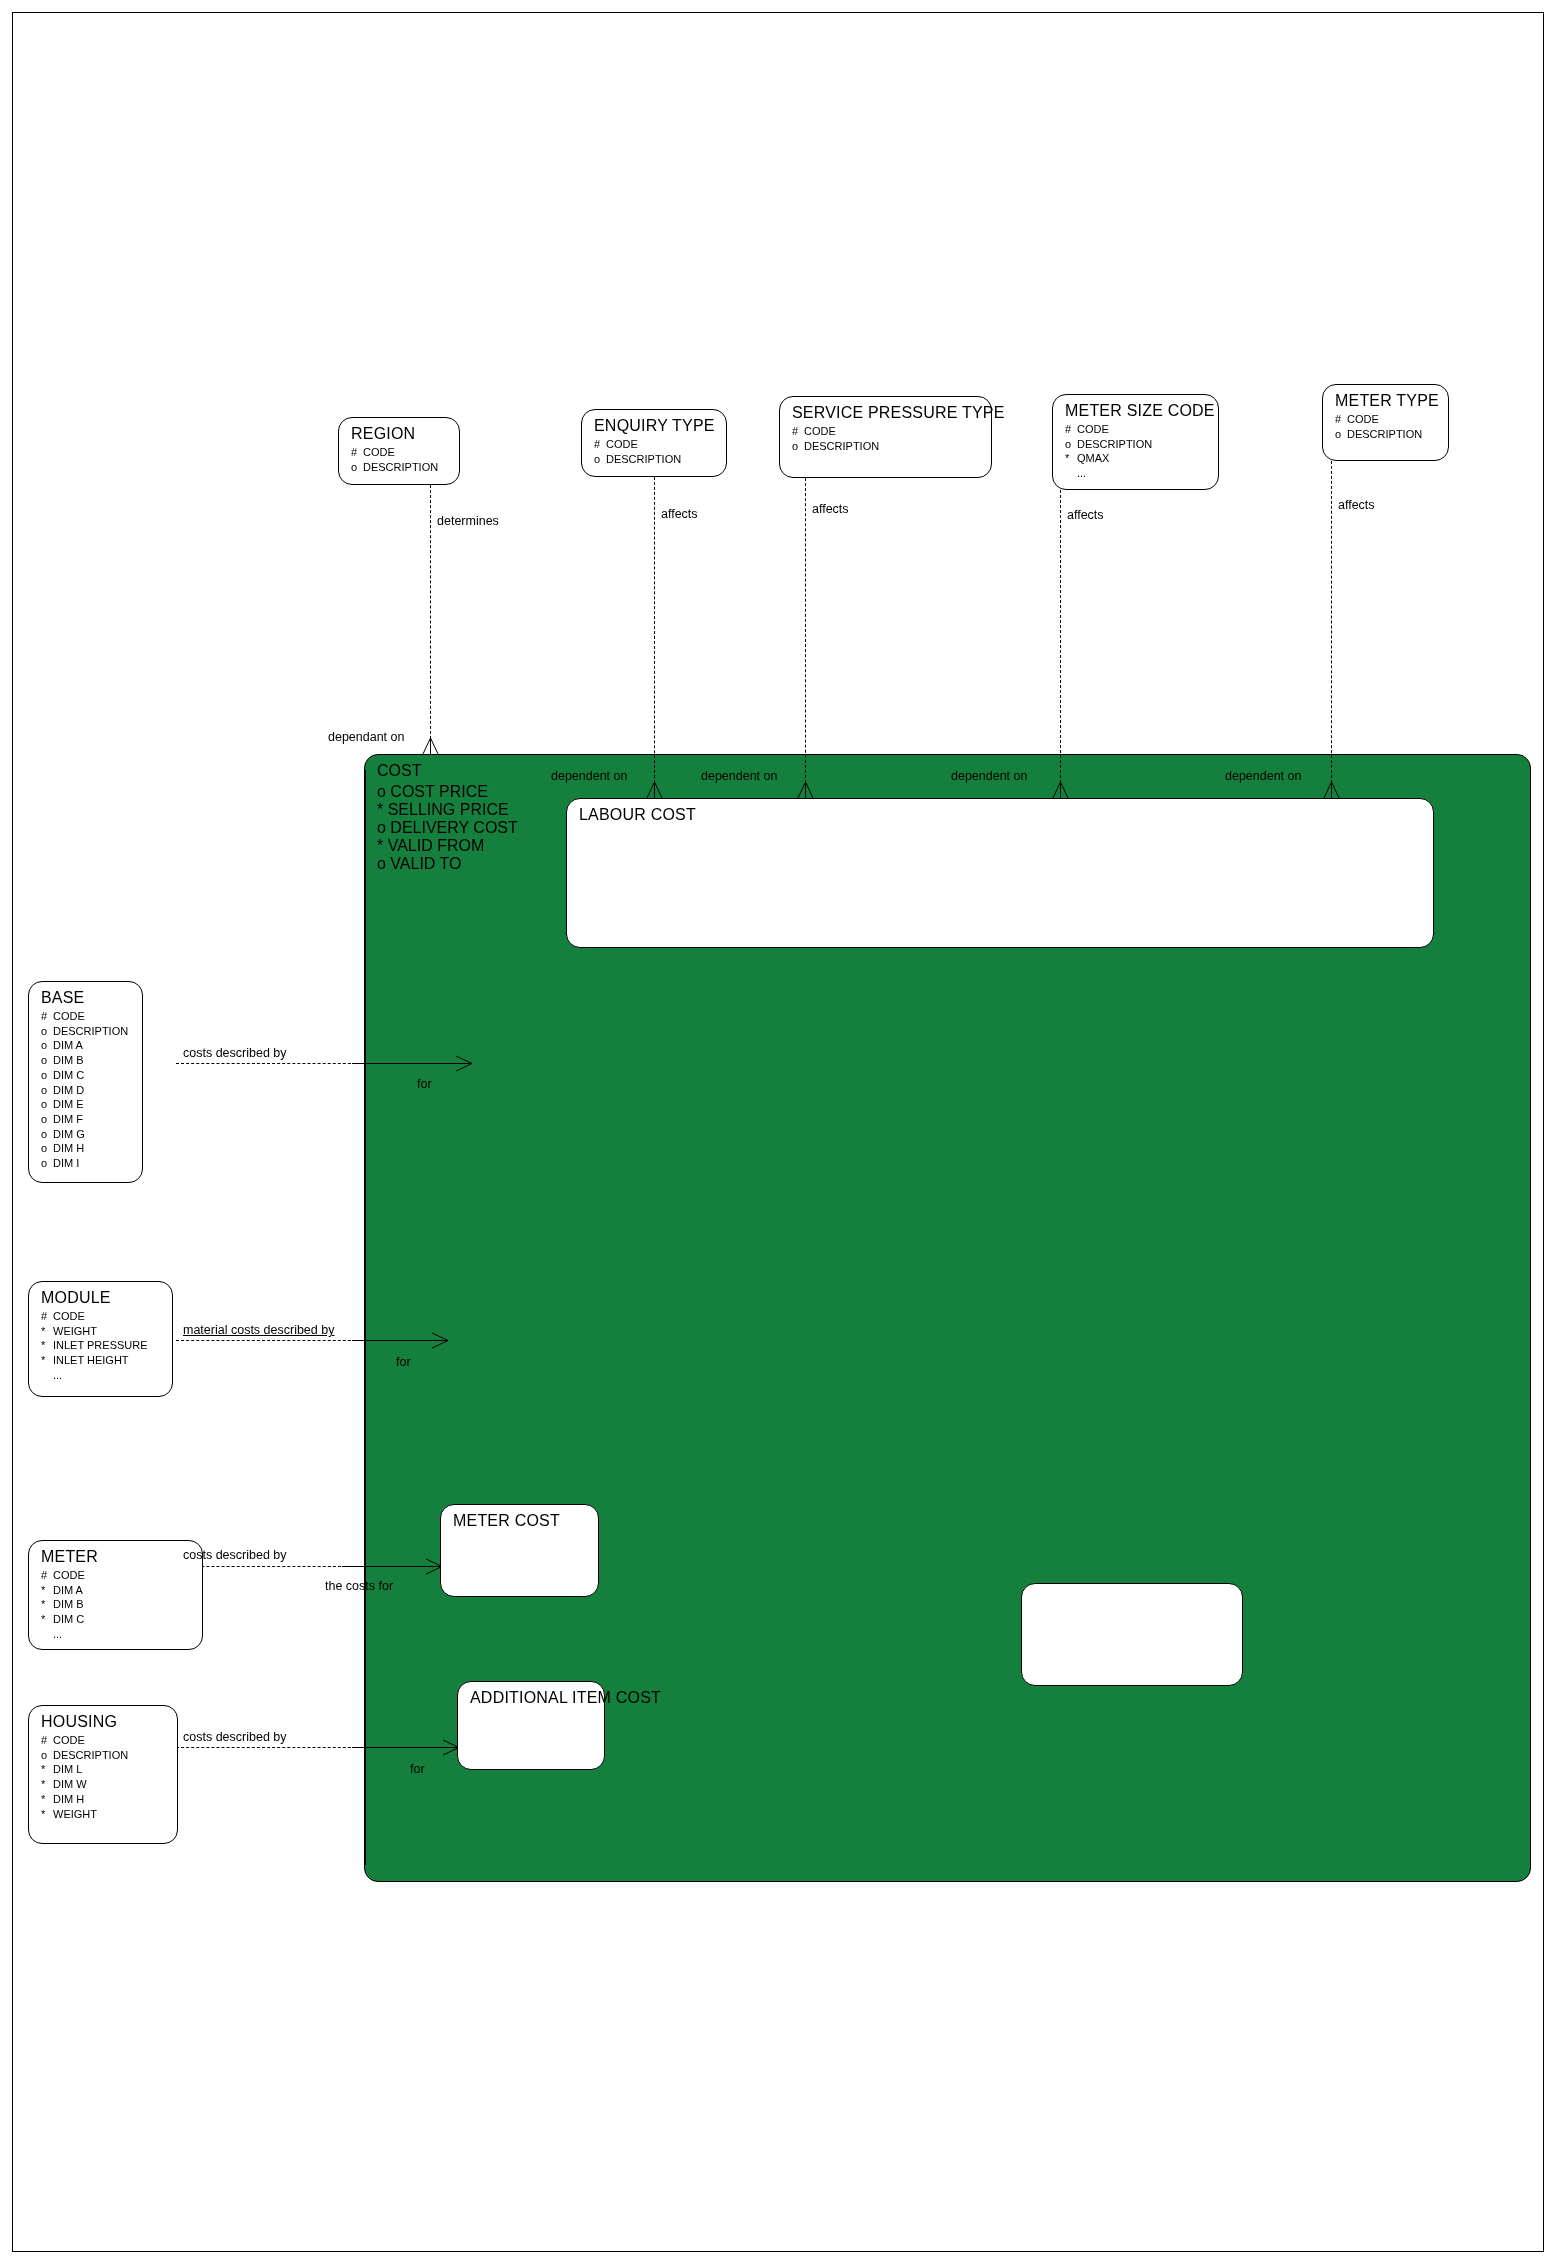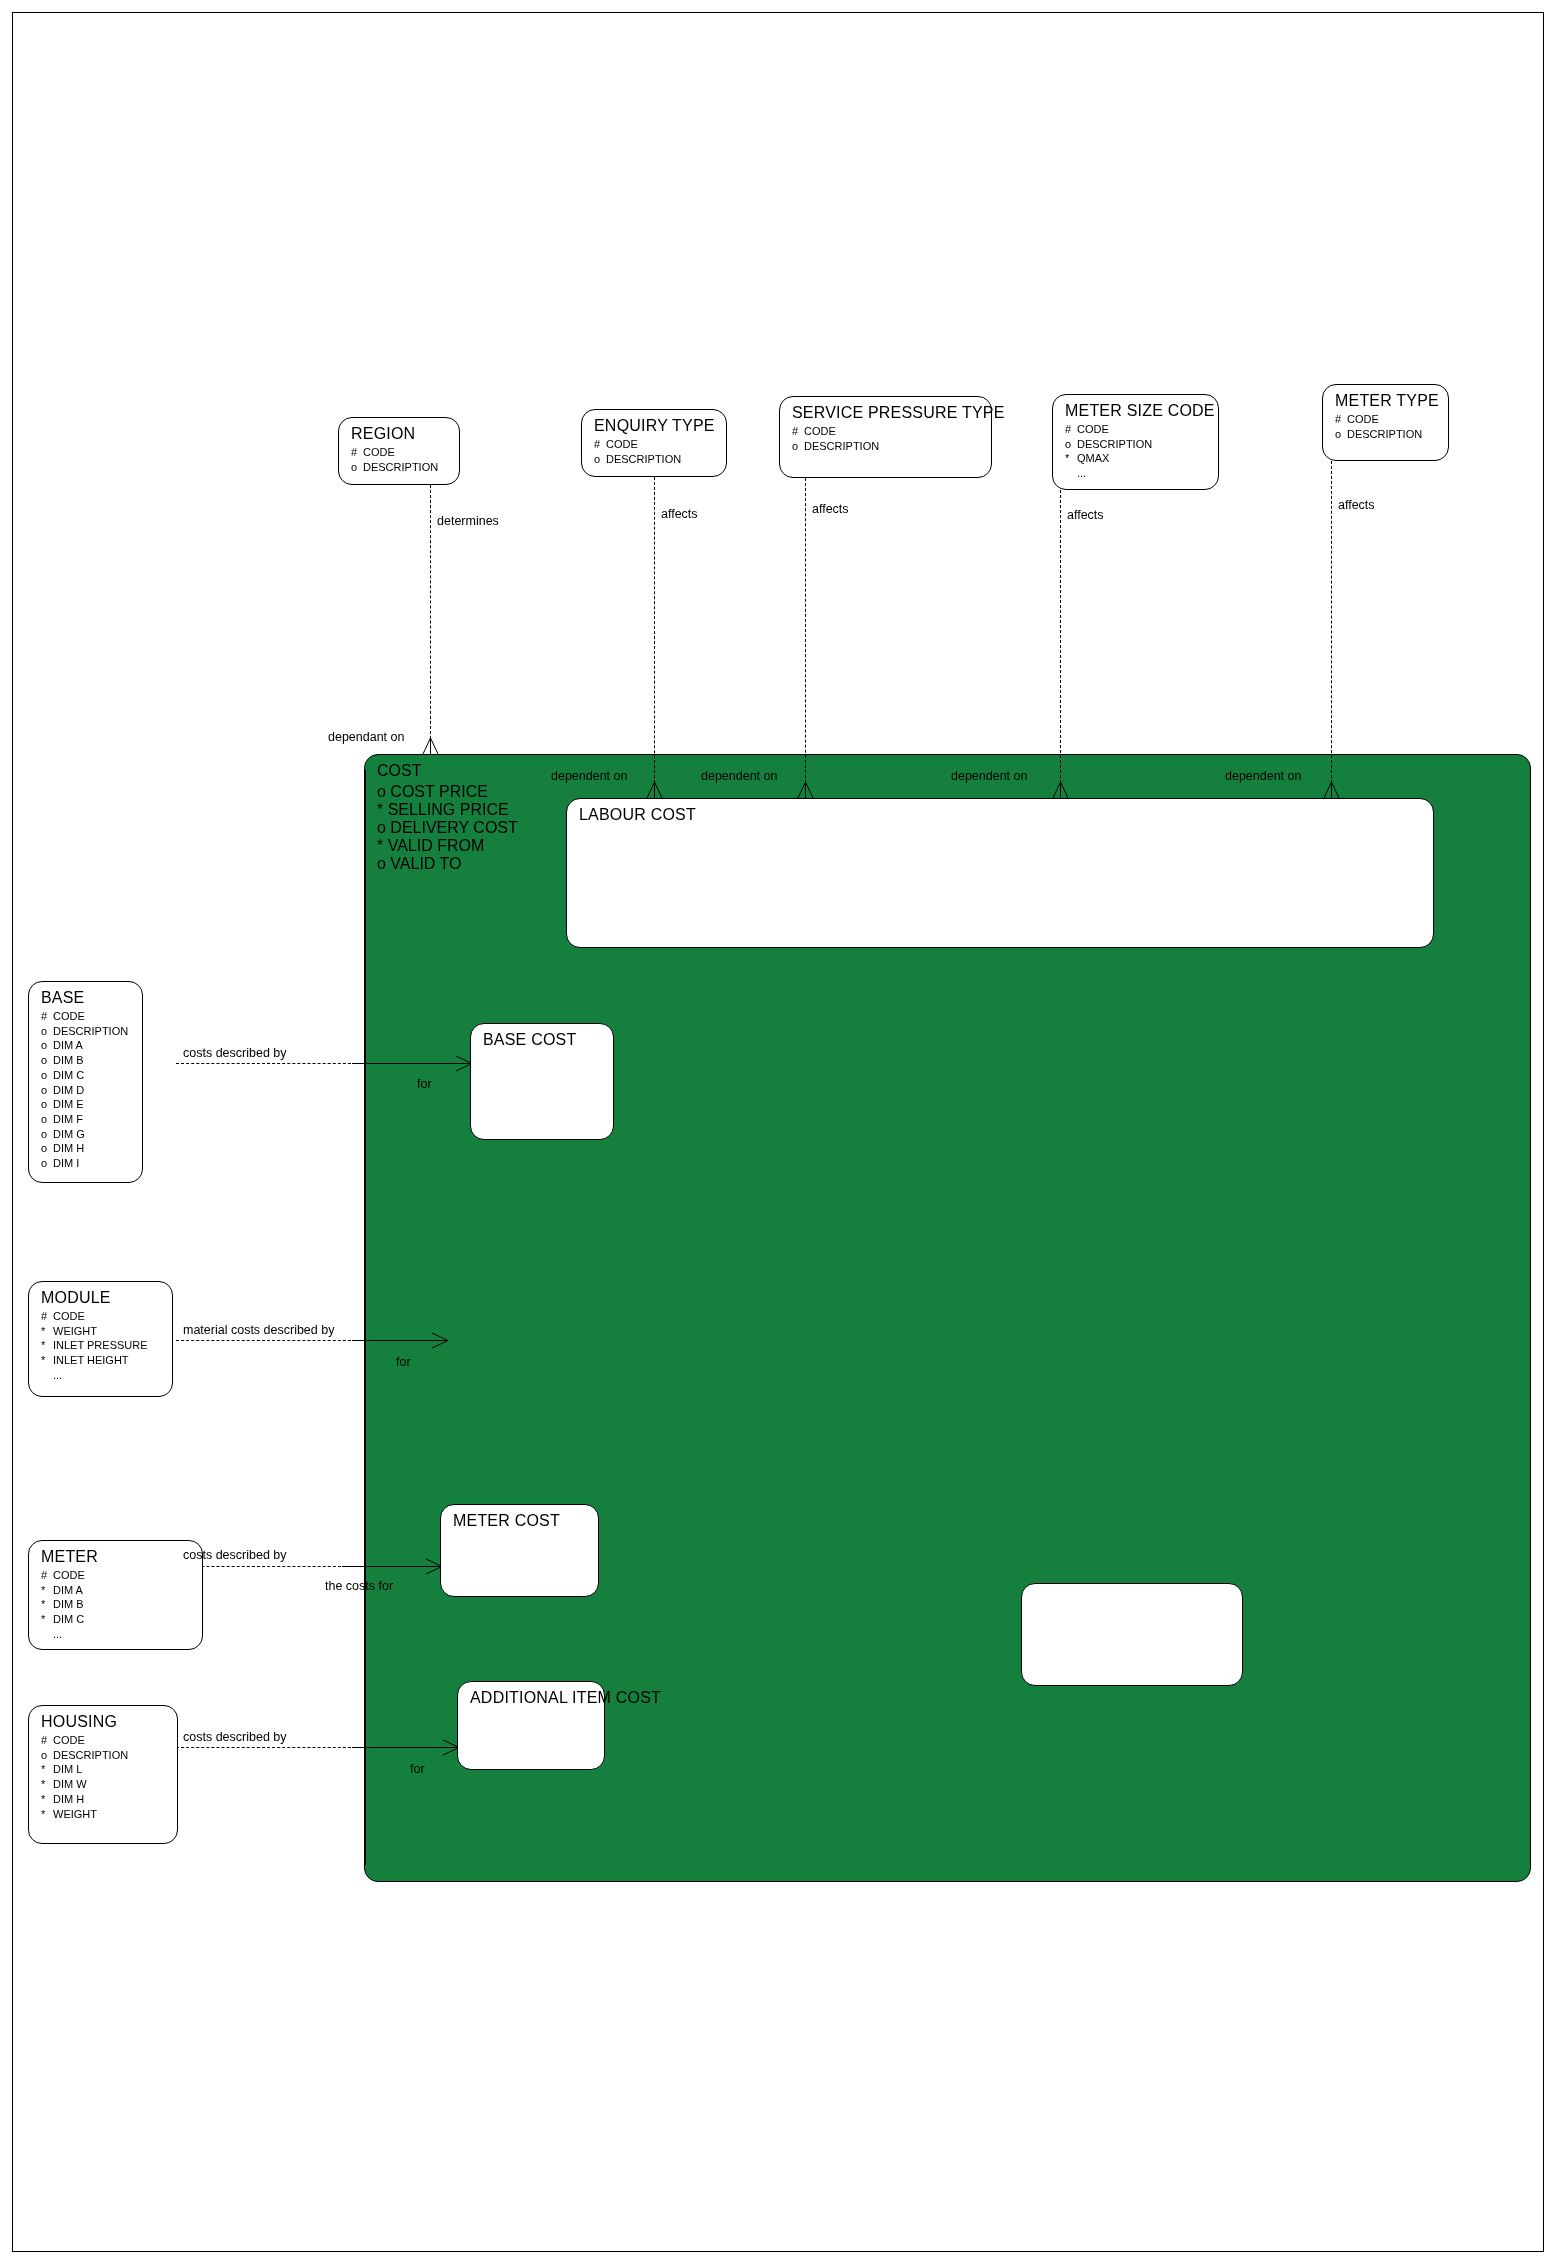--- a/index.html
+++ b/index.html
@@ -363,23 +363,20 @@
           <span class="mk">*</span>
           <span class="nm">DIM H</span>
         </div>
       <div class="attr">
           <span class="mk">*</span>
           <span class="nm">WEIGHT</span>
         </div>
     </div>
   </div>
 
-  <div class="entity" style="left:470px; top:1023px; width:144px; height:117px; z-index:6;">
-    <div class="ename">BASE COST</div>
-  </div>
 
 
   <div class="entity" style="left:440px; top:1504px; width:159px; height:93px; z-index:6;">
     <div class="ename">METER COST</div>
   </div>
 
   <div class="entity" style="left:457px; top:1681px; width:148px; height:89px; z-index:6;">
     <div class="ename">ADDITIONAL ITEM COST</div>
   </div>
 
@@ -483,21 +480,21 @@
   <div class="rel-label" style="left:701px; top:769px;">dependent on</div>
 
   <div class="rel-label" style="left:951px; top:769px;">dependent on</div>
 
   <div class="rel-label" style="left:1225px; top:769px;">dependent on</div>
 
   <div class="rel-label" style="left:183px; top:1046px;">costs described by</div>
 
   <div class="rel-label" style="left:417px; top:1077px;">for</div>
 
-  <div class="rel-label" style="left:183px; top:1323px;">material costs described by</div>
+  <div class="rel-label" style="left:183px; top:1323px;text-decoration:underline;">material costs described by</div>
 
   <div class="rel-label" style="left:396px; top:1355px;">for</div>
 
   <div class="rel-label" style="left:183px; top:1548px;">costs described by</div>
 
   <div class="rel-label" style="left:325px; top:1579px;">the costs for</div>
 
   <div class="rel-label" style="left:183px; top:1730px;">costs described by</div>
 
   <div class="rel-label" style="left:410px; top:1762px;">for</div>

